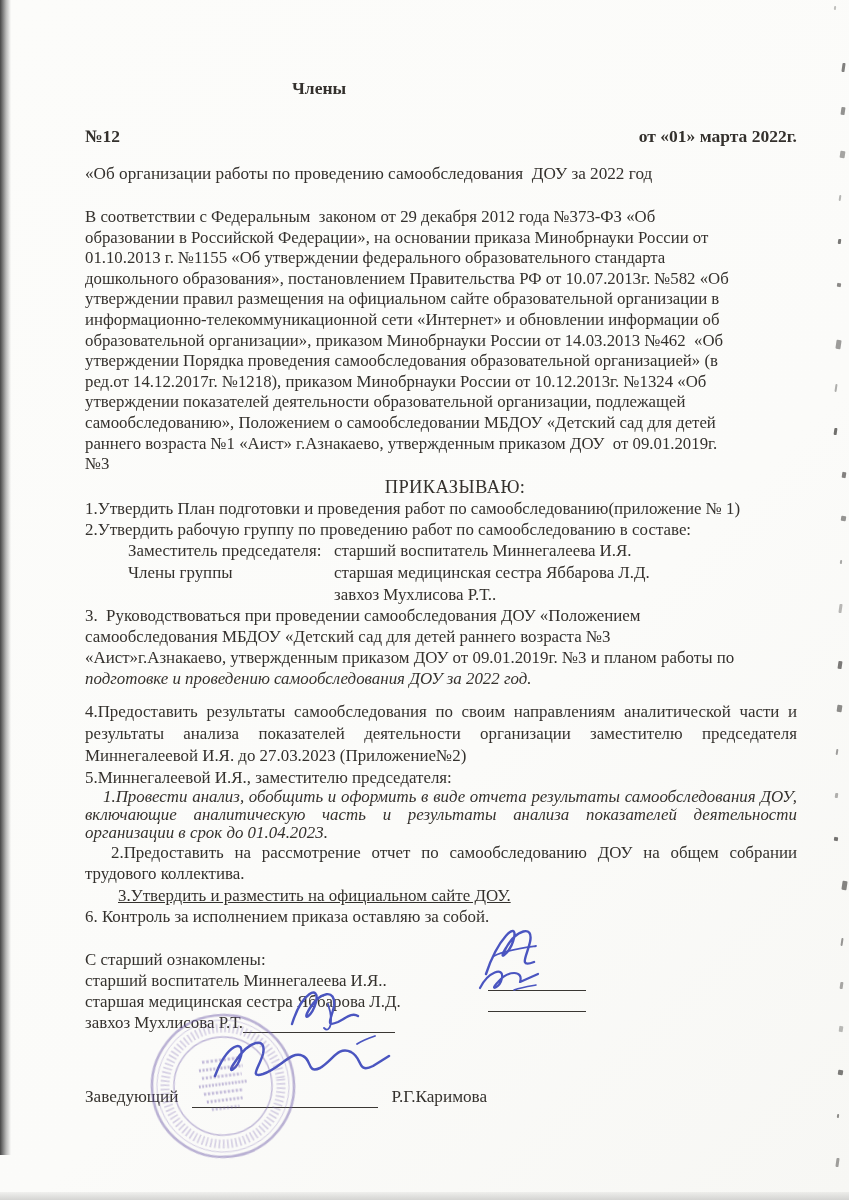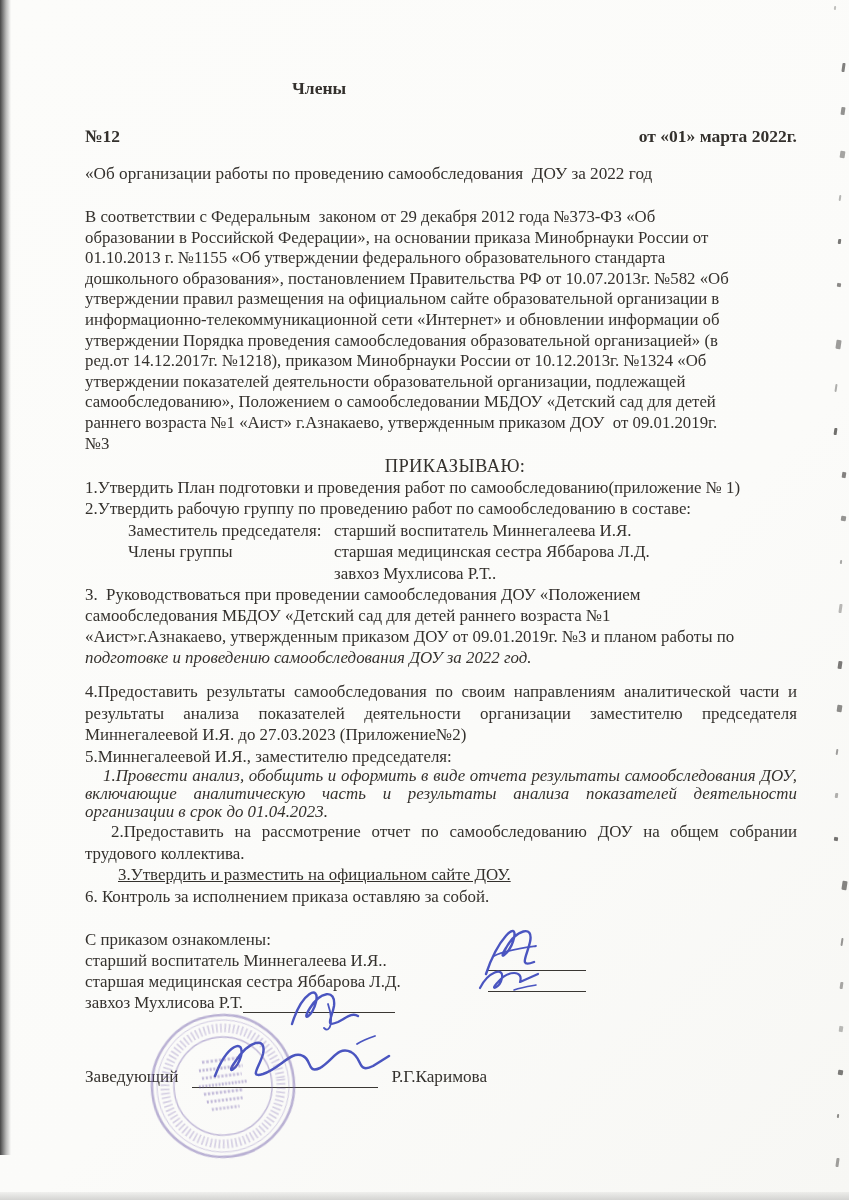--- a/index.html
+++ b/index.html
@@ -128,20 +128,21 @@
 
     <div class="subject">«Об организации работы по проведению самообследования  ДОУ за 2022 год</div>
 
     <div class="preamble">
       <div class="pre-line">В соответствии с Федеральным  законом от 29 декабря 2012 года №373-ФЗ «Об</div>
       <div class="pre-line">образовании в Российской Федерации», на основании приказа Минобрнауки России от</div>
       <div class="pre-line">01.10.2013 г. №1155 «Об утверждении федерального образовательного стандарта</div>
       <div class="pre-line">дошкольного образования», постановлением Правительства РФ от 10.07.2013г. №582 «Об</div>
       <div class="pre-line">утверждении правил размещения на официальном сайте образовательной организации в</div>
       <div class="pre-line">информационно-телекоммуникационной сети «Интернет» и обновлении информации об</div>
+      <div class="pre-line">образовательной организации», приказом Минобрнауки России от 14.03.2013 №462  «Об</div>
       <div class="pre-line">утверждении Порядка проведения самообследования образовательной организацией» (в</div>
       <div class="pre-line">ред.от 14.12.2017г. №1218), приказом Минобрнауки России от 10.12.2013г. №1324 «Об</div>
       <div class="pre-line">утверждении показателей деятельности образовательной организации, подлежащей</div>
       <div class="pre-line">самообследованию», Положением о самообследовании МБДОУ «Детский сад для детей</div>
       <div class="pre-line">раннего возраста №1 «Аист» г.Азнакаево, утвержденным приказом ДОУ  от 09.01.2019г.</div>
       <div class="pre-line">№3</div>
     </div>
 
     <div class="res-heading">ПРИКАЗЫВАЮ:</div>
 
@@ -158,35 +159,35 @@
         <span class="wg-person">старшая медицинская сестра Яббарова Л.Д.</span>
       </div>
       <div class="wg-row">
         <span class="wg-role"></span>
         <span class="wg-person">завхоз Мухлисова Р.Т..</span>
       </div>
     </div>
 
     <div class="item3">
       <div class="res-line">3.  Руководствоваться при проведении самообследования ДОУ «Положением</div>
-      <div class="res-line">самообследования МБДОУ «Детский сад для детей раннего возраста №1</div>
+      <div class="res-line">самообследования МБДОУ «Детский сад для детей раннего возраста №3</div>
       <div class="res-line">«Аист»г.Азнакаево, утвержденным приказом ДОУ от 09.01.2019г. №3 и планом работы по</div>
       <div class="res-line italic-line">подготовке и проведению самообследования ДОУ за 2022 год.</div>
     </div>
 
     <div class="para-just item4">4.Предоставить результаты самообследования по своим направлениям аналитической части и результаты анализа показателей деятельности организации заместителю председателя Миннегалеевой И.Я. до 27.03.2023 (Приложение№2)</div>
 
     <div class="res-line">5.Миннегалеевой И.Я., заместителю председателя:</div>
     <div class="para-just sub1">1.Провести анализ, обобщить и оформить в виде отчета результаты самообследования ДОУ, включающие аналитическую часть и результаты анализа показателей деятельности организации в срок до 01.04.2023.</div>
     <div class="para-just sub2">2.Предоставить на рассмотрение отчет по самообследованию ДОУ на общем собрании трудового коллектива.</div>
     <div class="sub3 res-line">3.Утвердить и разместить на официальном сайте ДОУ.</div>
     <div class="res-line">6. Контроль за исполнением приказа оставляю за собой.</div>
 
     <div class="ack">
-      <div class="ack-line">С приказом ознакомлены:</div>
+      <div class="ack-line">С старший ознакомлены:</div>
       <div class="ack-row">
         <span class="ack-label-fixed">старший воспитатель Миннегалеева И.Я..</span>
         <span class="sig-blank"></span>
       </div>
       <div class="ack-row">
         <span class="ack-label-fixed">старшая медицинская сестра Яббарова Л.Д.</span>
         <span class="sig-blank"></span>
       </div>
       <div class="ack-row">
         <span style="white-space:pre;">завхоз Мухлисова Р.Т.</span>

